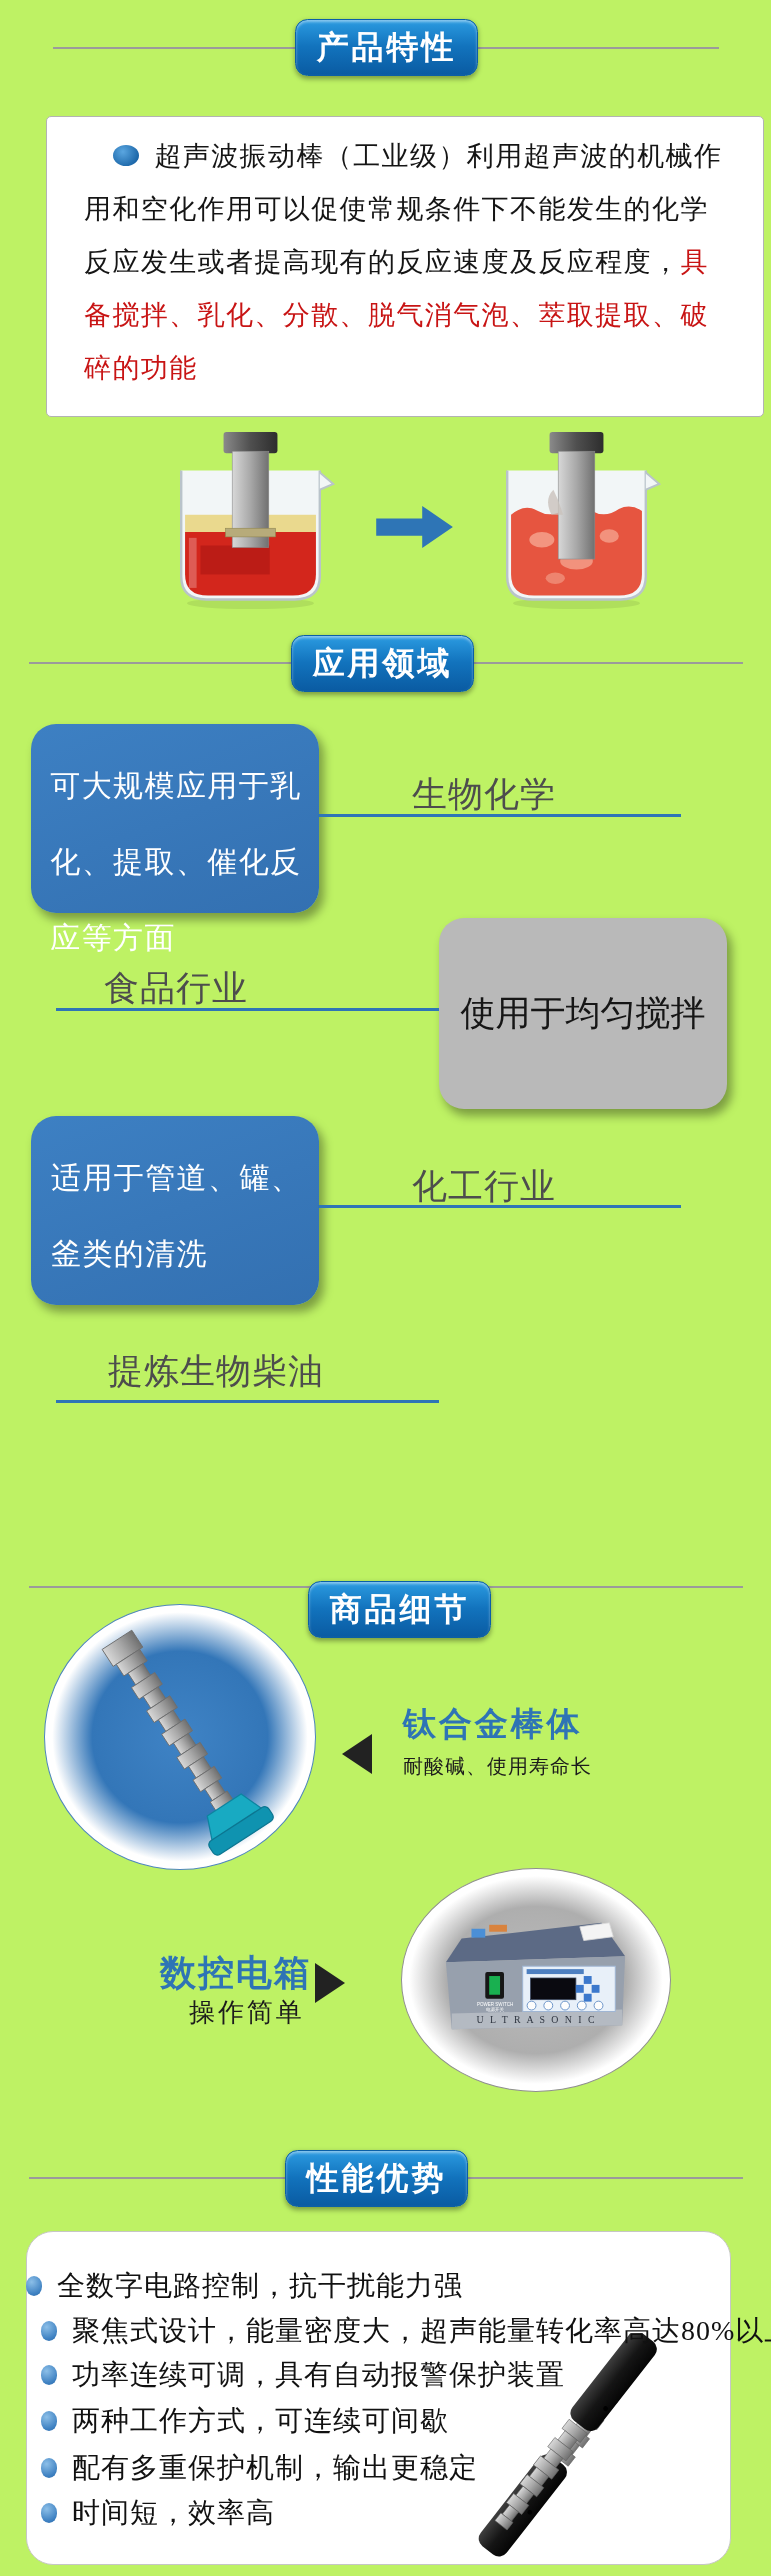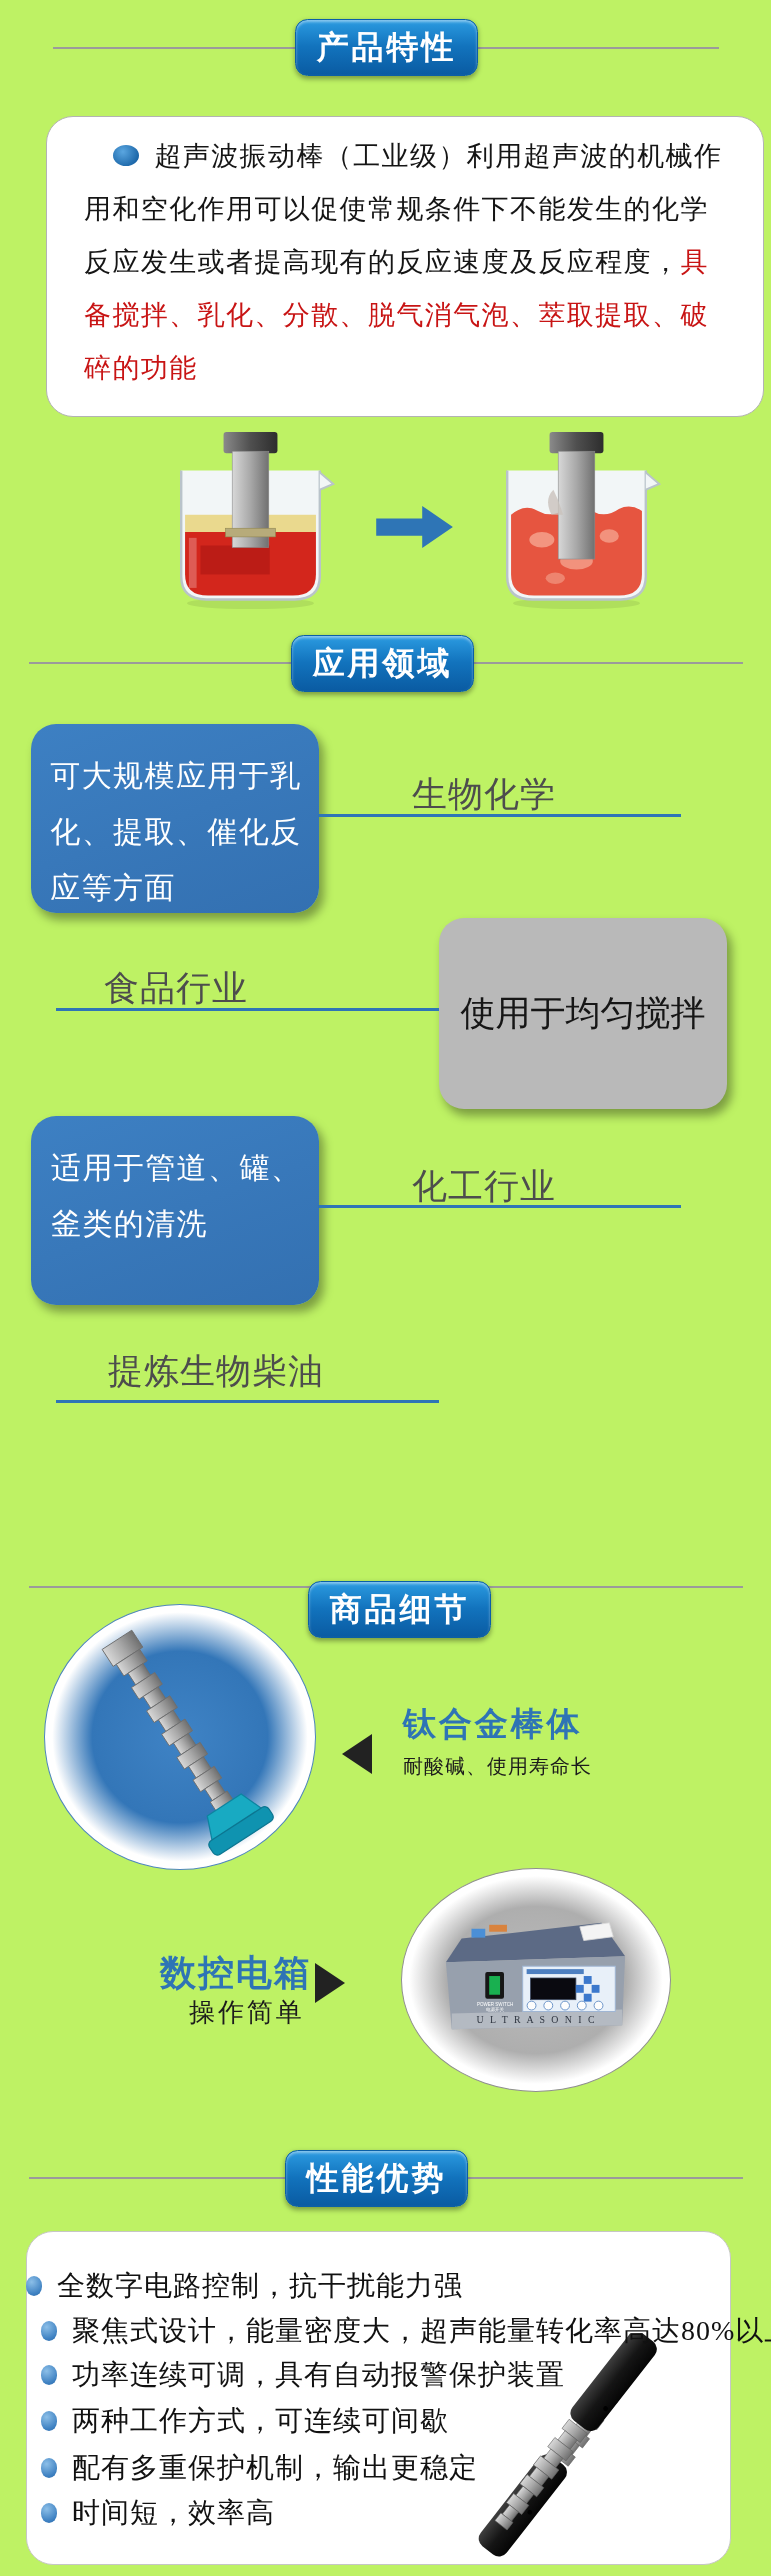--- a/index.html
+++ b/index.html
@@ -11,33 +11,33 @@
   
   .hr{position:absolute;height:1.9px;background:#9b9b9b;z-index:1;}
   .badge{position:absolute;width:181px;height:55px;border-radius:12.5px;z-index:2;
          background:linear-gradient(180deg,#2b9be1 0%,#1273bd 48%,#0a5ba2 100%);
          border:1px solid #0b5fa6;box-shadow:0 2.9px 5.8px rgba(0,0,0,.35), inset 0 1.9px 2.9px rgba(255,255,255,.45);
          color:#fff;font-size:32px;font-weight:bold;letter-spacing:2.9px;
          display:flex;align-items:center;justify-content:center;}
 
   
   .feature-box{left:46px;top:116px;width:718px;height:301px;box-sizing:border-box;
-               border:1.9px solid #b3b3b3;border-radius:27px;background:#fff;
+               border:1.9px solid #b3b3b3;border-radius:5px;background:#fff;
                padding:12.5px 37px 0 37px;}
   .feature-text{font-size:27px;line-height:53px;letter-spacing:1.4px;color:#151515;}
   .feature-dot{display:inline-block;width:26px;height:21px;border-radius:50%;
                background:radial-gradient(circle at 38% 32%,#5aa6e0,#1b66a8 75%);
                vertical-align:-1.9px;margin:0 15.4px 0 29px;}
   .red{color:#c81414;}
 
   
   .app-box{position:absolute;border-radius:25px;box-sizing:border-box;
            box-shadow:4.8px 6.8px 9.6px rgba(0,0,0,.35);}
   .app-box.blue{width:288px;background:linear-gradient(160deg,#3d80c3,#3370b1);
-                color:#fff;font-size:30px;line-height:56px;letter-spacing:1.4px;
+                color:#fff;font-size:30px;line-height:76px;letter-spacing:1.4px;
                 padding:24px 13.5px 0 19.3px;font-family:"Liberation Serif","DejaVu Serif",serif;}
   .app-box.gray{background:#b9b9b9;color:#161616;font-family:"Liberation Serif","DejaVu Serif",serif;}
   .app-label{position:absolute;color:#4d4d4d;font-size:35px;letter-spacing:1px;z-index:2;}
   .app-line{position:absolute;height:2.9px;background:#2e75b6;z-index:1;}
 
   
   .ring{position:absolute;border-radius:50%;background:#fff;box-sizing:border-box;padding:5.8px;}
   .ring-blue{border:1.9px solid #4e86bd;}
   .ring-gray{border:1.9px solid #8f8f8f;}
   .ring-inner{width:100%;height:100%;border-radius:50%;position:relative;}

